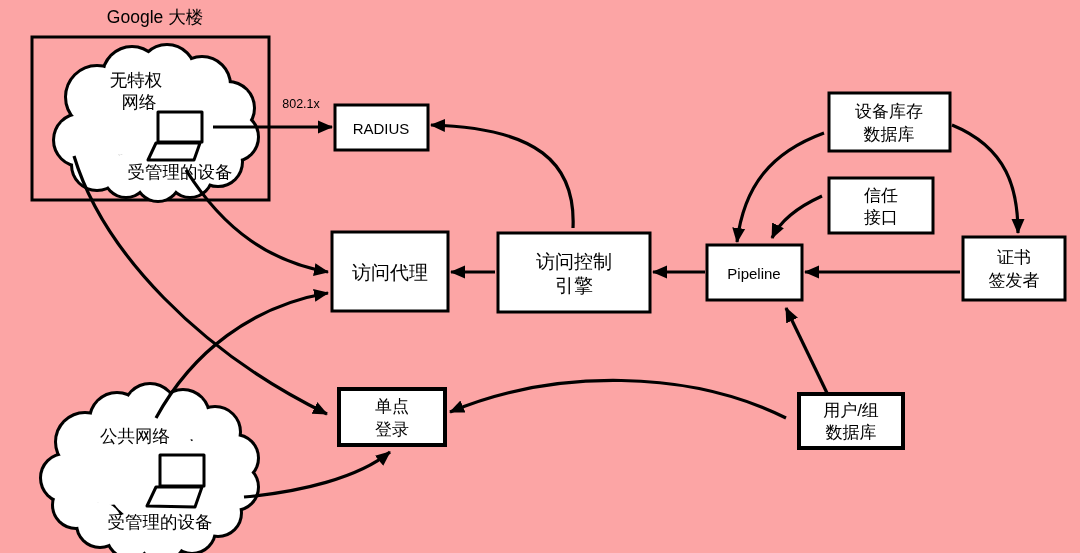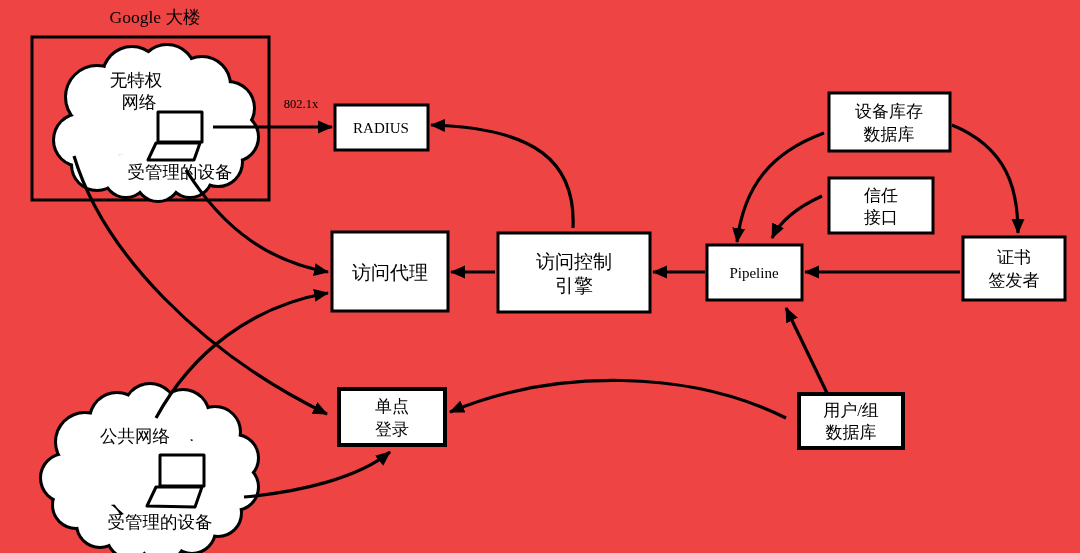--- a/index.html
+++ b/index.html
@@ -1,18 +1,18 @@
 <!DOCTYPE html>
 <html><head>
 <meta charset="utf-8">
 <style>
   html,body{margin:0;padding:0;background:#ffffff;}
   .stage{
-    position:relative;width:1080px;height:553px;background:#ef4444;overflow:hidden;
-    font-family:Liberation Serif, serif;
+    position:relative;width:1080px;height:553px;background:#fca5a5;overflow:hidden;
+    font-family:Liberation Sans, sans-serif;
   }
   svg{display:block;}
   text{fill:#000;}
   .t-title{font-size:17.5px;}
   .t-cn-lg{font-size:19px;}
   .t-cn-md{font-size:17px;}
   .t-latin{font-size:15px;}
   .t-small{font-size:12.5px;}
   .box{fill:#ffffff;stroke:#000000;stroke-width:3px;}
   .box-thick{fill:#ffffff;stroke:#000000;stroke-width:4px;}

